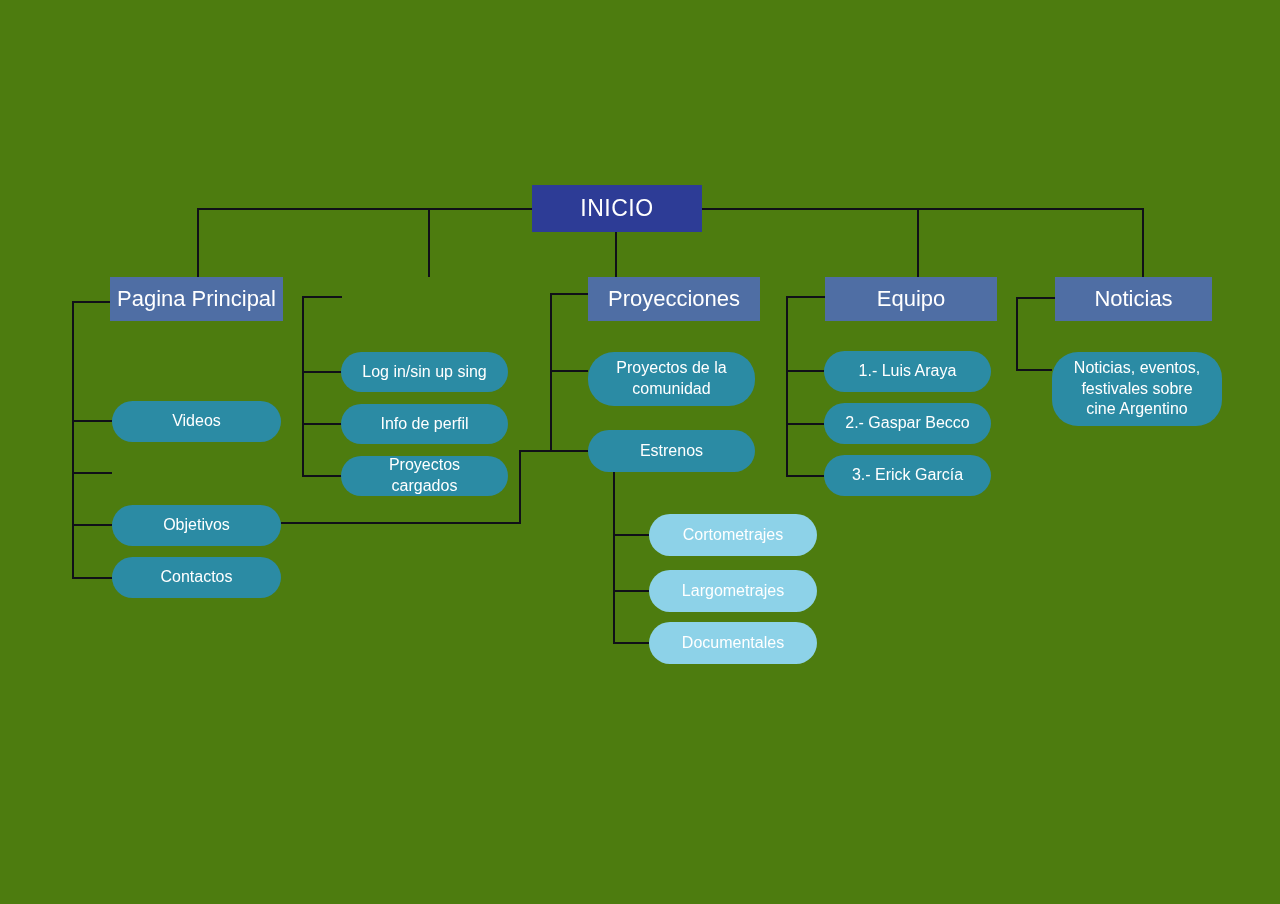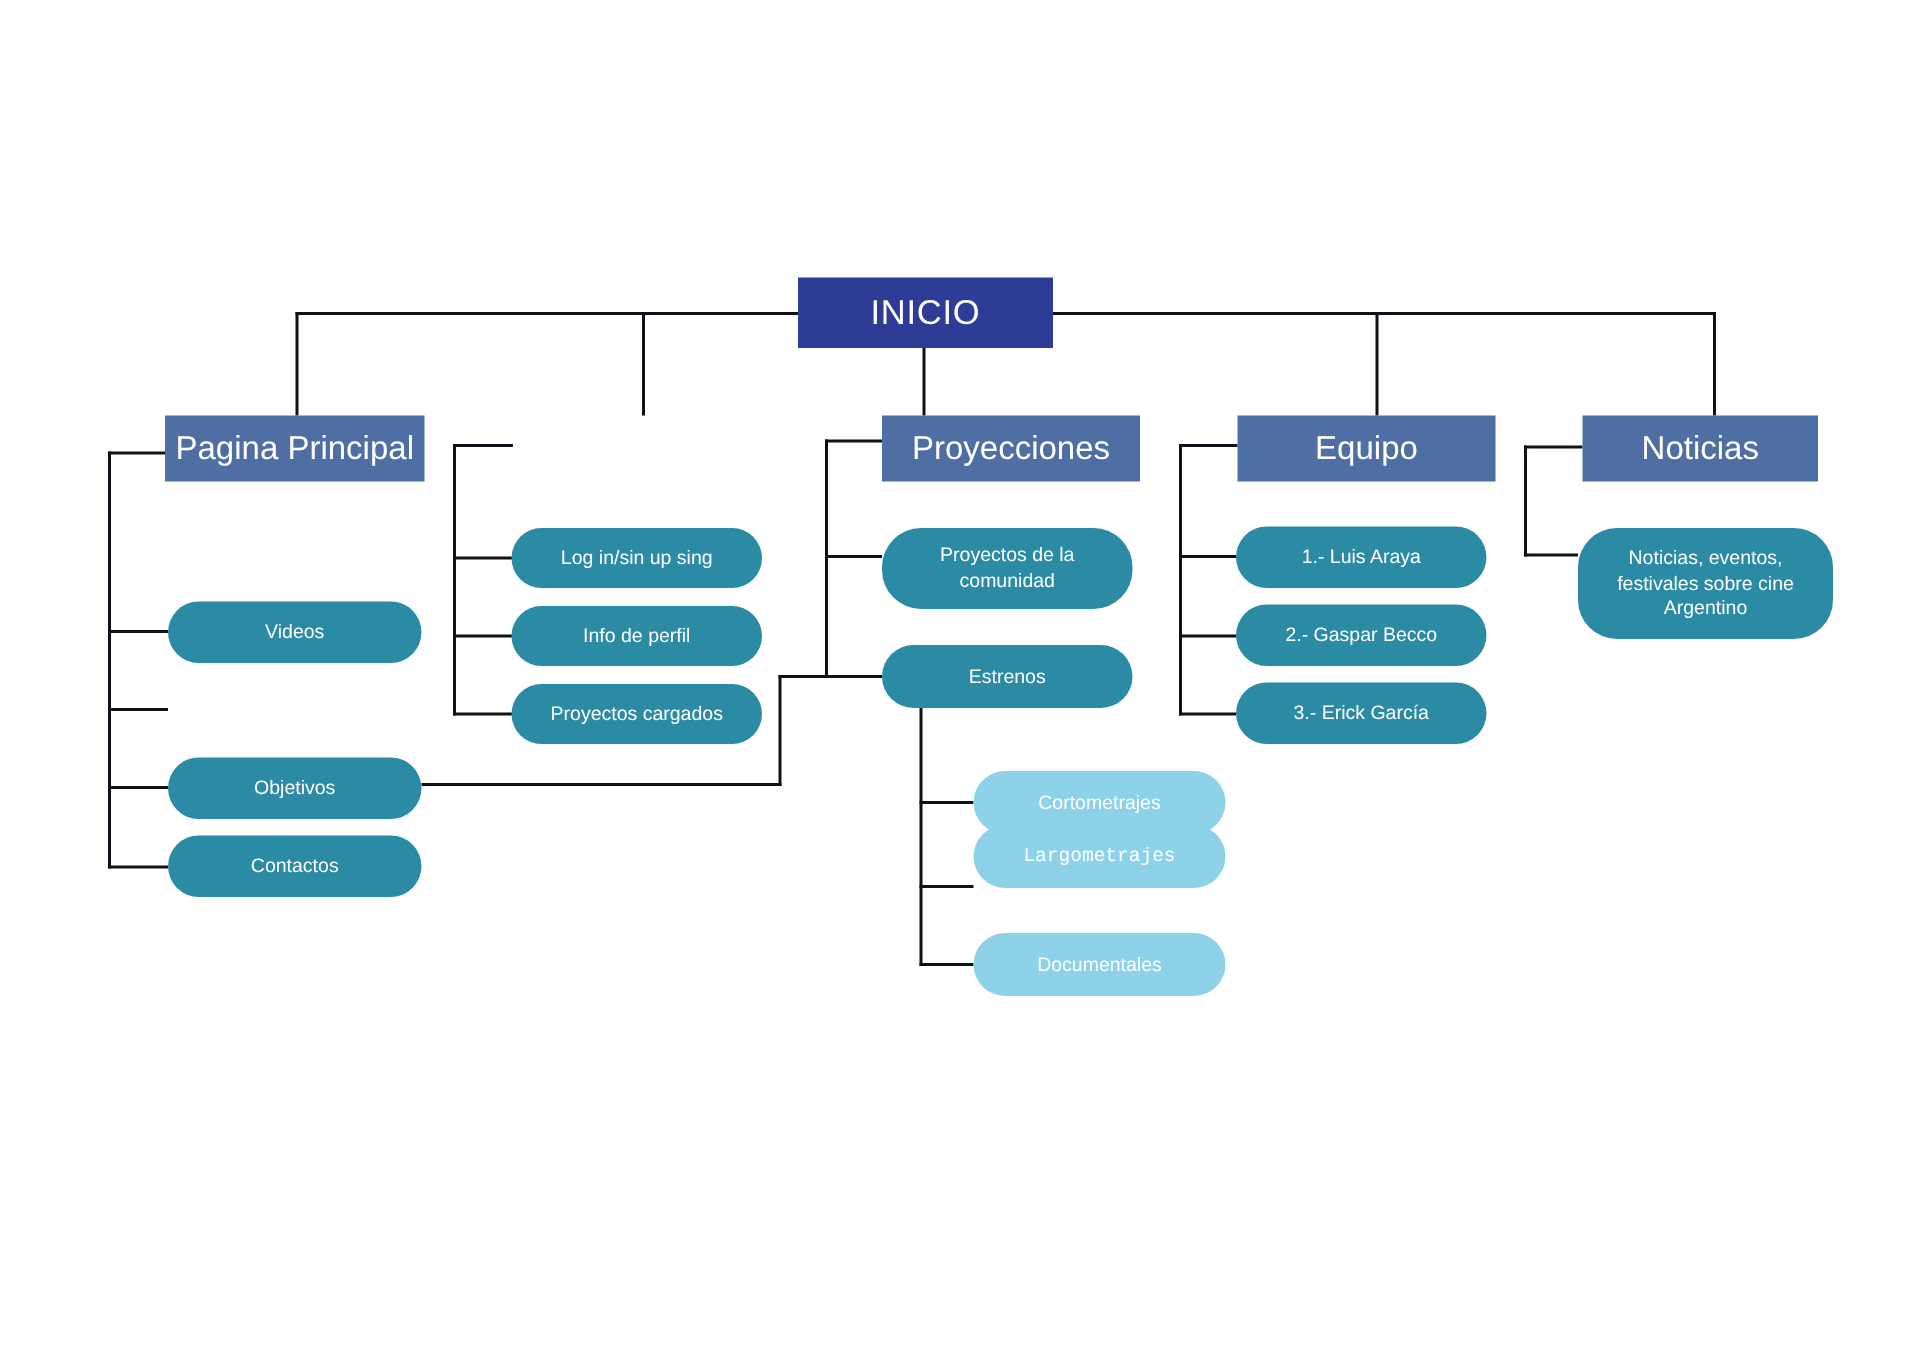--- a/index.html
+++ b/index.html
@@ -2,21 +2,21 @@
 <html><head>
 <meta charset="utf-8">
 <style>
   html,body{margin:0;padding:0;}
   body{
     width:1280px;height:904px;
     background:#3b3c64;
     font-family:"Liberation Sans", sans-serif;
     overflow:hidden;
   }
-  .canvas{position:relative;width:1280px;height:904px;background:#ffffff;}
+  .canvas{position:relative;width:1280px;height:904px;background:#4d7c0f;}
   
   .hl,.vl{position:absolute;background:#101018;z-index:1;}
   .hl{height:2px;}
   .vl{width:2px;}
   
   .node{
     position:absolute;z-index:2;
     display:flex;align-items:center;justify-content:center;
     text-align:center;color:#ffffff;box-sizing:border-box;
   }
@@ -24,21 +24,21 @@
     background:#2d3c96;
     font-size:23px;letter-spacing:0.5px;
   }
   .header{
     background:#4f6ea4;
     font-size:22px;
   }
   .pill{
     background:#2b8ba4;
     border-radius:21px;
-    font-size:13px;
+    font-size:16px;
     line-height:1.3;
     padding:2px 14px;
   }
   .pill.light{background:#8dd2e8;}
   .pill.multi{border-radius:26px;}
 </style>
 </head>
 <body>
 
 <div class="canvas">
@@ -98,21 +98,21 @@
   <div class="node pill" style="left:112px;top:557px;width:169px;height:41px;">Contactos</div>
 
   <div class="node pill" style="left:341px;top:352px;width:167px;height:40px;">Log in/sin up sing</div>
   <div class="node pill" style="left:341px;top:404px;width:167px;height:40px;">Info de perfil</div>
   <div class="node pill" style="left:341px;top:456px;width:167px;height:40px;">Proyectos cargados</div>
 
   <div class="node pill multi" style="left:588px;top:352px;width:167px;height:54px;">Proyectos de la comunidad</div>
   <div class="node pill" style="left:588px;top:430px;width:167px;height:42px;">Estrenos</div>
 
   <div class="node pill light" style="left:649px;top:514px;width:168px;height:42px;">Cortometrajes</div>
-  <div class="node pill light" style="left:649px;top:550px;width:168px;height:42px;font-family:Liberation Mono, monospace;">Largometrajes</div>
+  <div class="node pill light" style="left:649px;top:570px;width:168px;height:42px;">Largometrajes</div>
   <div class="node pill light" style="left:649px;top:622px;width:168px;height:42px;">Documentales</div>
 
   <div class="node pill" style="left:824px;top:351px;width:167px;height:41px;">1.- Luis Araya</div>
   <div class="node pill" style="left:824px;top:403px;width:167px;height:41px;">2.- Gaspar Becco</div>
   <div class="node pill" style="left:824px;top:455px;width:167px;height:41px;">3.- Erick García</div>
 
   <div class="node pill multi" style="left:1052px;top:352px;width:170px;height:74px;">Noticias, eventos, festivales sobre cine Argentino</div>
 
 </div>
 

